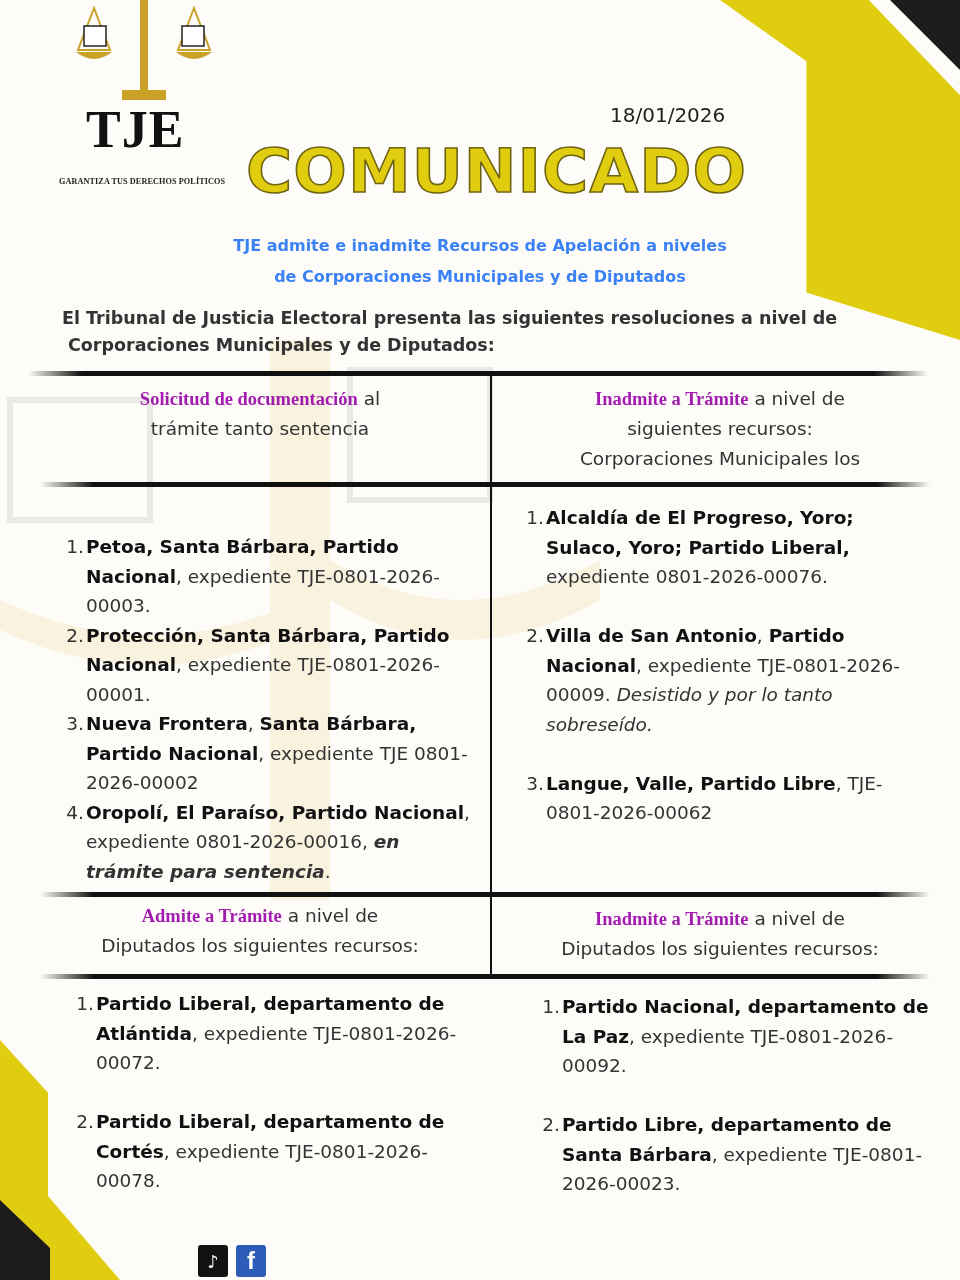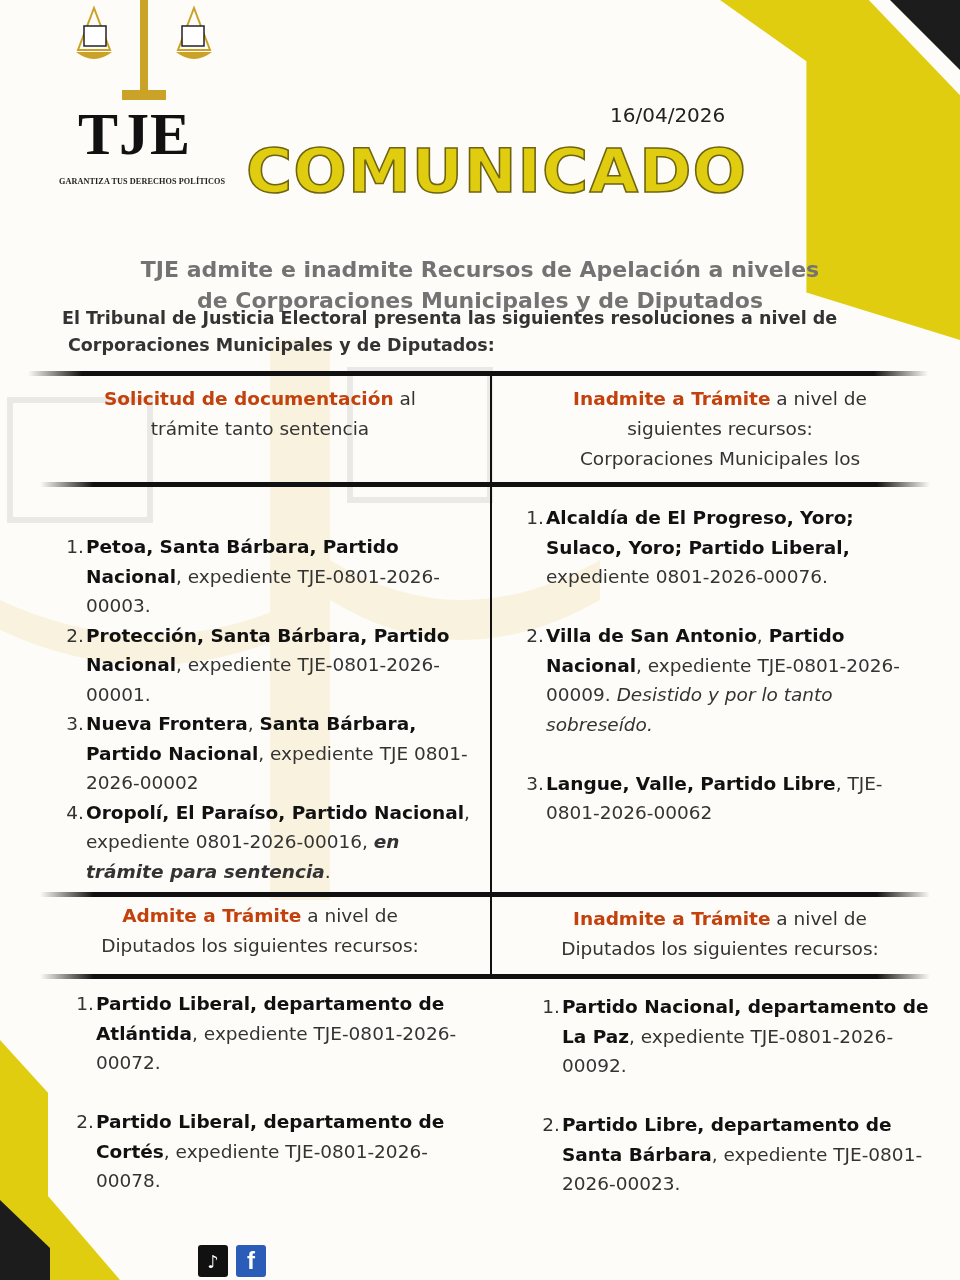--- a/index.html
+++ b/index.html
@@ -36,60 +36,60 @@
   
   .watermark {
     position: absolute; left: 0; top: 340px; width: 600px; height: 560px;
     opacity: 0.18; pointer-events: none;
   }
 
   
   .logo { position: absolute; left: 48px; top: 0; width: 190px; height: 190px; }
   .logo svg { position: absolute; left: 28px; top: 0; }
   .logo-text {
-    position: absolute; left: 30px; top: 100px;
+    position: absolute; left: 38px; top: 100px;
     font-family: "Liberation Serif", serif; font-weight: bold;
-    font-size: 60px; color: #111; letter-spacing: 1px;
+    font-size: 52px; color: #111; letter-spacing: 1px;
   }
   .logo-tagline {
     position: absolute; left: 11px; top: 177px; width: 190px;
     font-family: "Liberation Serif", serif; font-weight: bold;
     font-size: 8.2px; color: #222; letter-spacing: 0.1px; white-space: nowrap;
   }
 
   .date {
     position: absolute; left: 610px; top: 103px;
     font-size: 20px; color: #222;
   }
   .title-big {
     position: absolute; left: 246px; top: 136px;
     font-family: "DejaVu Sans", sans-serif; font-weight: bold;
     font-size: 60px; color: #e0cd10; letter-spacing: 1px;
     -webkit-text-stroke: 1.5px #6f6412;
     transform: scaleX(1.05); transform-origin: left;
   }
   .headline {
     position: absolute; left: 60px; top: 230px; width: 840px;
-    text-align: center; font-weight: bold; font-size: 22px; line-height: 31px; color: #737373; margin-top: 24px;
+    text-align: center; font-weight: bold; font-size: 16px; line-height: 31px; color: #3b82f6;
   }
   .intro {
     position: absolute; left: 62px; top: 305px; width: 800px;
     font-size: 17.5px; line-height: 27px; color: #333; font-weight: bold;
   }
   .intro span { display: block; }
   .intro span:nth-child(2) { padding-left: 6px; }
 
   
   .hrule { position: absolute; height: 5px; background: linear-gradient(90deg, rgba(0,0,0,0) 0%, #111 6%, #111 94%, rgba(0,0,0,0) 100%); }
   .vrule { position: absolute; width: 2px; background: #111; }
 
   .cell-head {
     position: absolute; text-align: center; font-size: 18.5px; line-height: 30px; color: #333;
   }
-  .cell-head b { color: #c2410c; }
+  .cell-head b { color: #a21caf; font-family: Liberation Serif, serif; }
 
   .list { position: absolute; font-size: 18.5px; line-height: 29.5px; color: #333; }
   .list .item { display: flex; }
   .list .num { width: 24px; flex: none; text-align: right; padding-right: 2px; }
   .list .body { flex: 1; }
   .list b { color: #111; }
   .list i { color: #333; }
   .list .gap { height: 29.5px; }
 
   .social { position: absolute; left: 198px; top: 1245px; display: flex; gap: 8px; }
@@ -121,21 +121,21 @@
     <path d="M118 8 L102 50 L134 50Z" fill="none" stroke="#c9a227" stroke-width="2"></path>
     <rect x="8" y="26" width="22" height="20" fill="#fff" stroke="#222" stroke-width="1.5"></rect>
     <rect x="106" y="26" width="22" height="20" fill="#fff" stroke="#222" stroke-width="1.5"></rect>
     <path d="M0 52 Q18 66 36 52Z" fill="#c9a227"></path>
     <path d="M100 52 Q118 66 136 52Z" fill="#c9a227"></path>
   </svg>
   <div class="logo-text">TJE</div>
   <div class="logo-tagline">GARANTIZA TUS DERECHOS POLÍTICOS</div>
 </div>
 
-<div class="date">16/04/2026</div>
+<div class="date">18/01/2026</div>
 <div class="title-big">COMUNICADO</div>
 
 <div class="headline">
   <div>TJE admite e inadmite Recursos de Apelación a niveles</div>
   <div>de Corporaciones Municipales y de Diputados</div>
 </div>
 
 <div class="intro">
   <span>El Tribunal de Justicia Electoral presenta las siguientes resoluciones a nivel de</span>
   <span>Corporaciones Municipales y de Diputados:</span>

